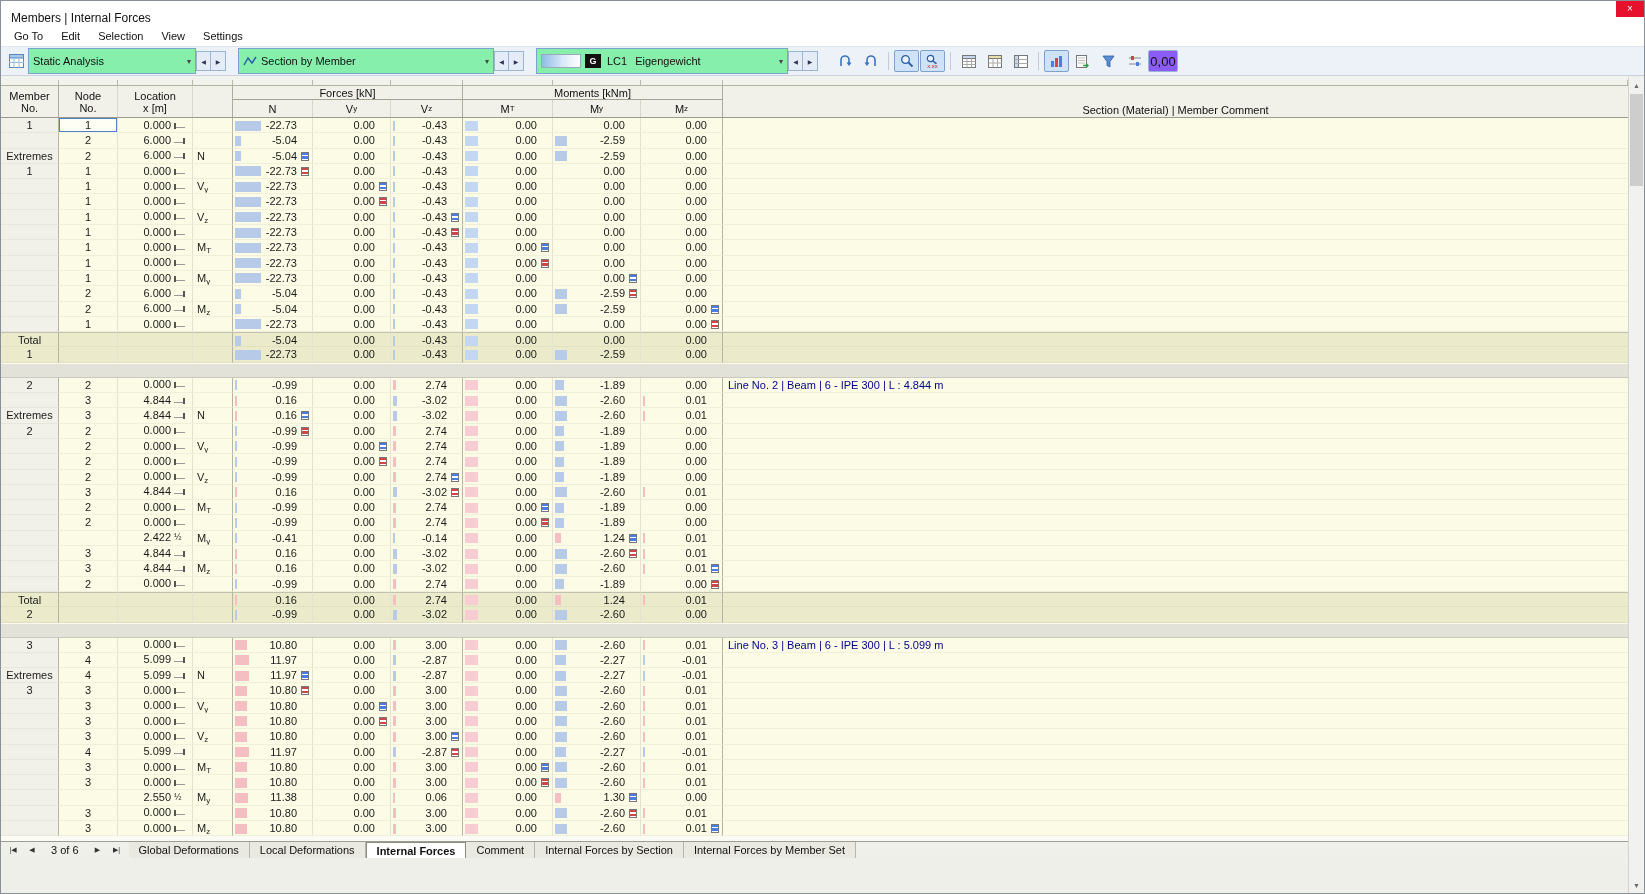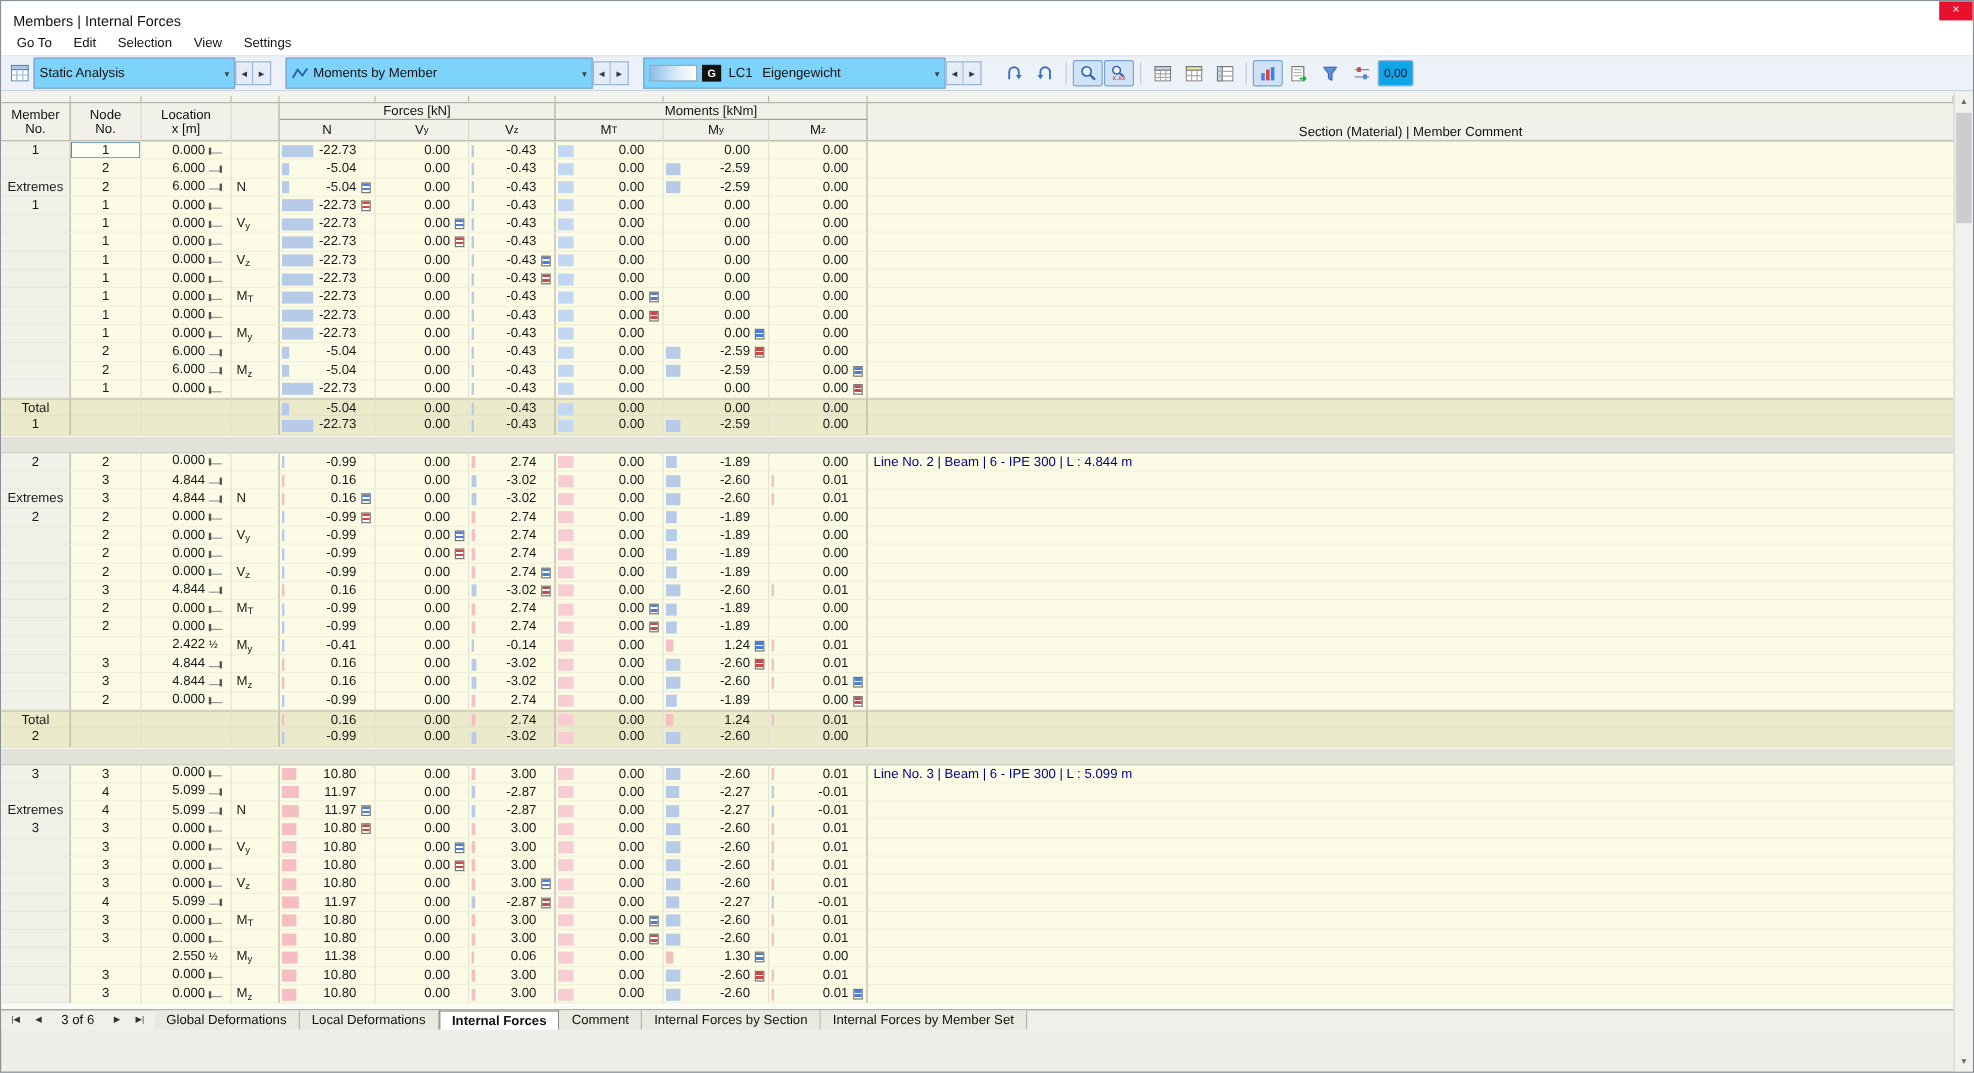--- a/index.html
+++ b/index.html
@@ -11,37 +11,37 @@
 
   
   .titlebar { height:24px; background:#ffffff; display:flex; align-items:flex-end; padding-left:10px; font-size:12px; color:#111; position:relative; }
   .closebtn { position:absolute; top:0; right:0; width:28px; height:16px; background:#e8112d; color:#fff; display:flex; align-items:center; justify-content:center; font-size:10px; line-height:1; }
   .menubar { height:21px; background:#ffffff; display:flex; align-items:center; font-size:11px; padding-left:4px; }
   .menuitem { padding:2px 9px; color:#111; }
 
   
   .toolbar { height:30px; background:#edf2f9; border-top:1px solid #dfe5ee; border-bottom:1px solid #c9d2df; display:flex; align-items:center; padding:0 6px; font-size:11px; }
   .tbico { width:18px; height:18px; display:flex; align-items:center; justify-content:center; margin-right:3px; }
-  .combo { height:18px; background:#7dd3fc; border:1px solid #7da2ce; display:flex; align-items:center; padding:12px 4px; color:#111; }
+  .combo { height:18px; background:#86efac; border:1px solid #7da2ce; display:flex; align-items:center; padding:12px 4px; color:#111; }
   .combo .combo-txt { flex:1; white-space:nowrap; overflow:hidden; }
   .combo .chev { color:#444; font-size:8px; margin-left:4px; }
   .w170 { width:168px; }
   .w255 { width:256px; }
   .w252 { width:252px; }
   .miniico { margin-right:4px; display:flex; }
   .spin { width:15px; height:20px; background:#e4ecf7; border:1px solid #9ab4d6; font-size:6px; color:#335; display:flex; align-items:center; justify-content:center; }
   .spin + .spin { border-left:none; }
   .mlg { margin-left:12px; }
   .colorscale { width:40px; height:14px; border:1px solid #9ab; background:linear-gradient(to right,#8fbbe6,#d9e9f8 55%,#ffffff); margin-right:4px; }
   .lc-badge { background:#111; color:#fff; font-weight:bold; font-size:9px; width:16px; height:14px; display:flex; align-items:center; justify-content:center; margin-right:6px; }
   .lc-name { margin-right:8px; color:#111; }
   .tbtns { display:flex; align-items:center; margin-left:14px; gap:1px; }
   .tbtn { width:25px; height:22px; display:flex; flex-direction:column; align-items:center; justify-content:center; border:1px solid transparent; border-radius:2px; }
   .tbtn.active { background:var(--activebg,#cfe3f8); border-color:#7da2ce; }
-  .tbtn.wideb { width:30px; background:#0ea5e9; border:1px solid #9ab4d6; font-size:10px; color:#111; }
+  .tbtn.wideb { width:30px; background:#8b5cf6; border:1px solid #9ab4d6; font-size:13px; color:#111; }
   .tbsep { width:1px; height:18px; background:#c3ccd8; margin:0 4px; }
   .xxx { font-size:6px; color:#c22; line-height:5px; }
 
   
   .ruler { height:9px; background:#f3f3ed; display:grid; grid-template-columns:var(--cols); margin-right:16px; }
   .rc { border-right:1px solid #b9b9ab; height:5px; align-self:end; }
 
   
   .theader { display:grid; grid-template-columns:var(--cols); grid-template-rows:14px 17px; background:var(--hdrbg,#f1f1ea);
              border-top:1px solid #b3b3a5; border-bottom:1px solid #9b9b8d; margin-right:16px; font-size:11px; color:#111; }
@@ -129,21 +129,21 @@
     </div>
     <button class="spin">◀</button>
     <button class="spin">▶</button>
 
     <div class="combo w255 mlg">
       <span class="miniico">
         <svg width="14" height="12">
             <path d="M1 10 L5 3 L9 8 L13 2" stroke="#2a5caa" fill="none" stroke-width="1.5"></path>
           </svg>
       </span>
-      <span class="combo-txt">Moments by Member</span>
+      <span class="combo-txt">Section by Member</span>
       <span class="chev">▾</span>
     </div>
     <button class="spin">◀</button>
     <button class="spin">▶</button>
 
     <div class="combo w252 mlg">
       <span class="colorscale"></span>
       <span class="lc-badge">G</span>
       <span class="lc-name">LC1</span>
       <span class="combo-txt">Eigengewicht</span>

